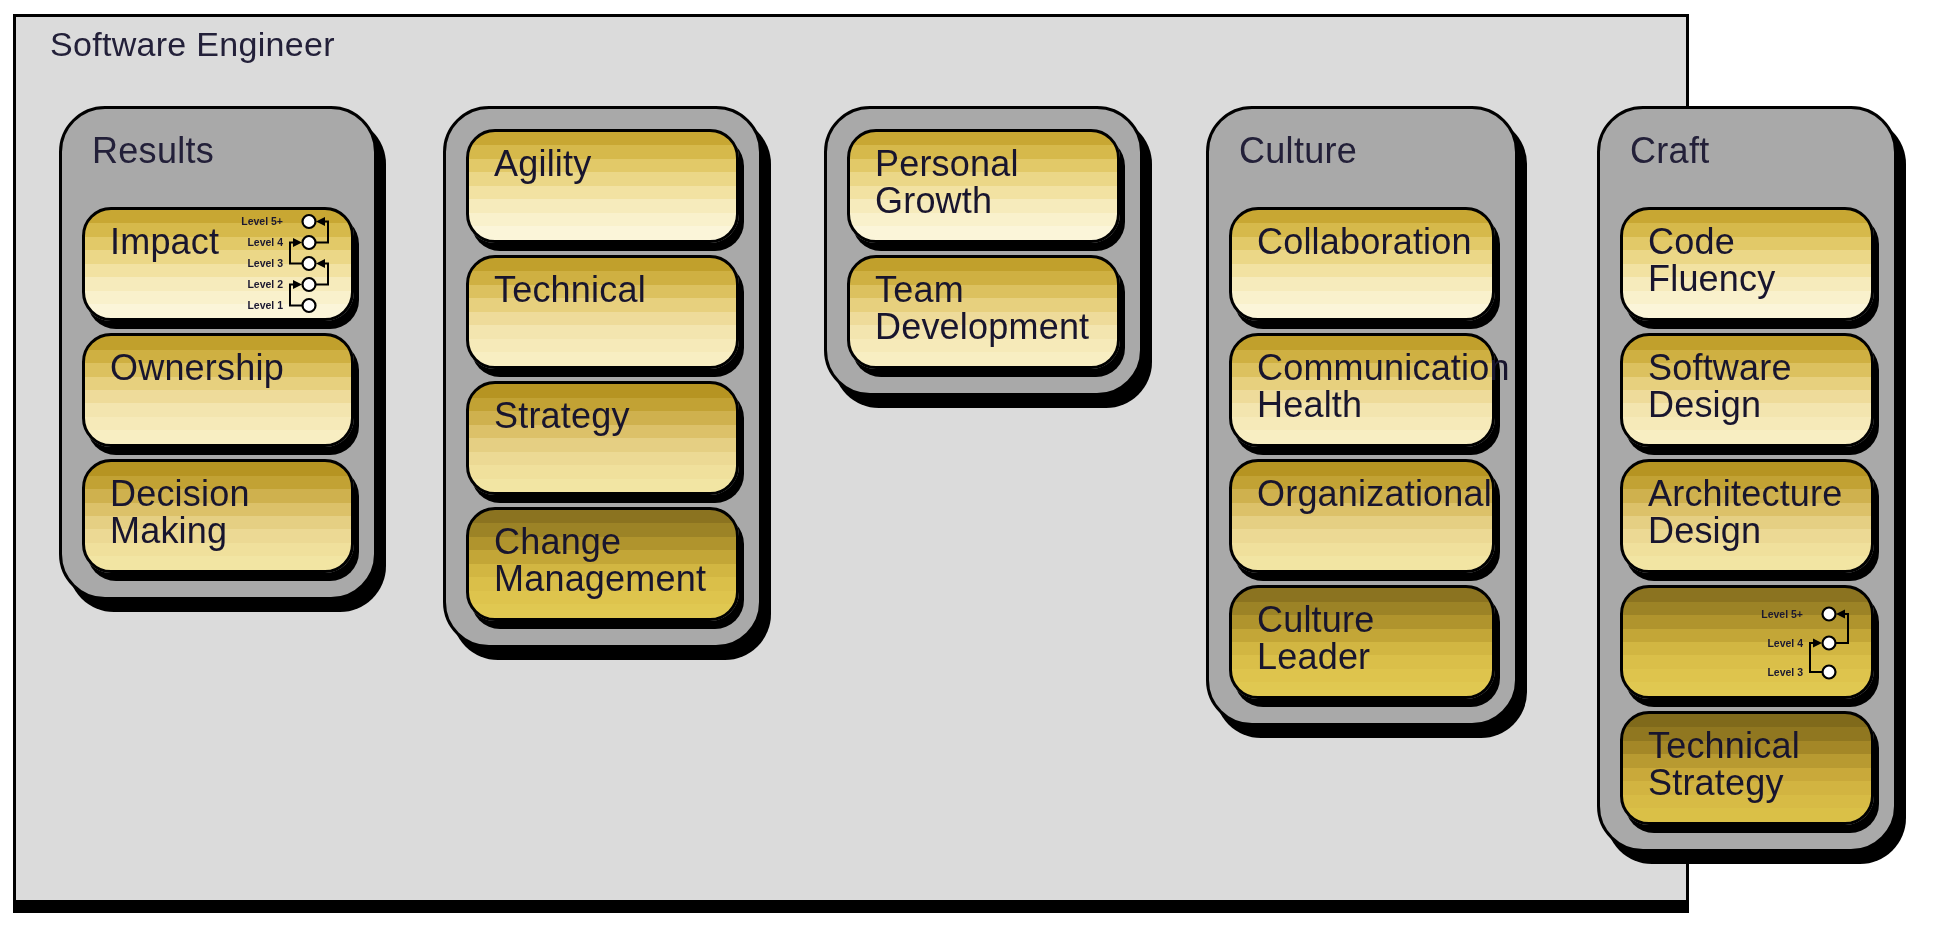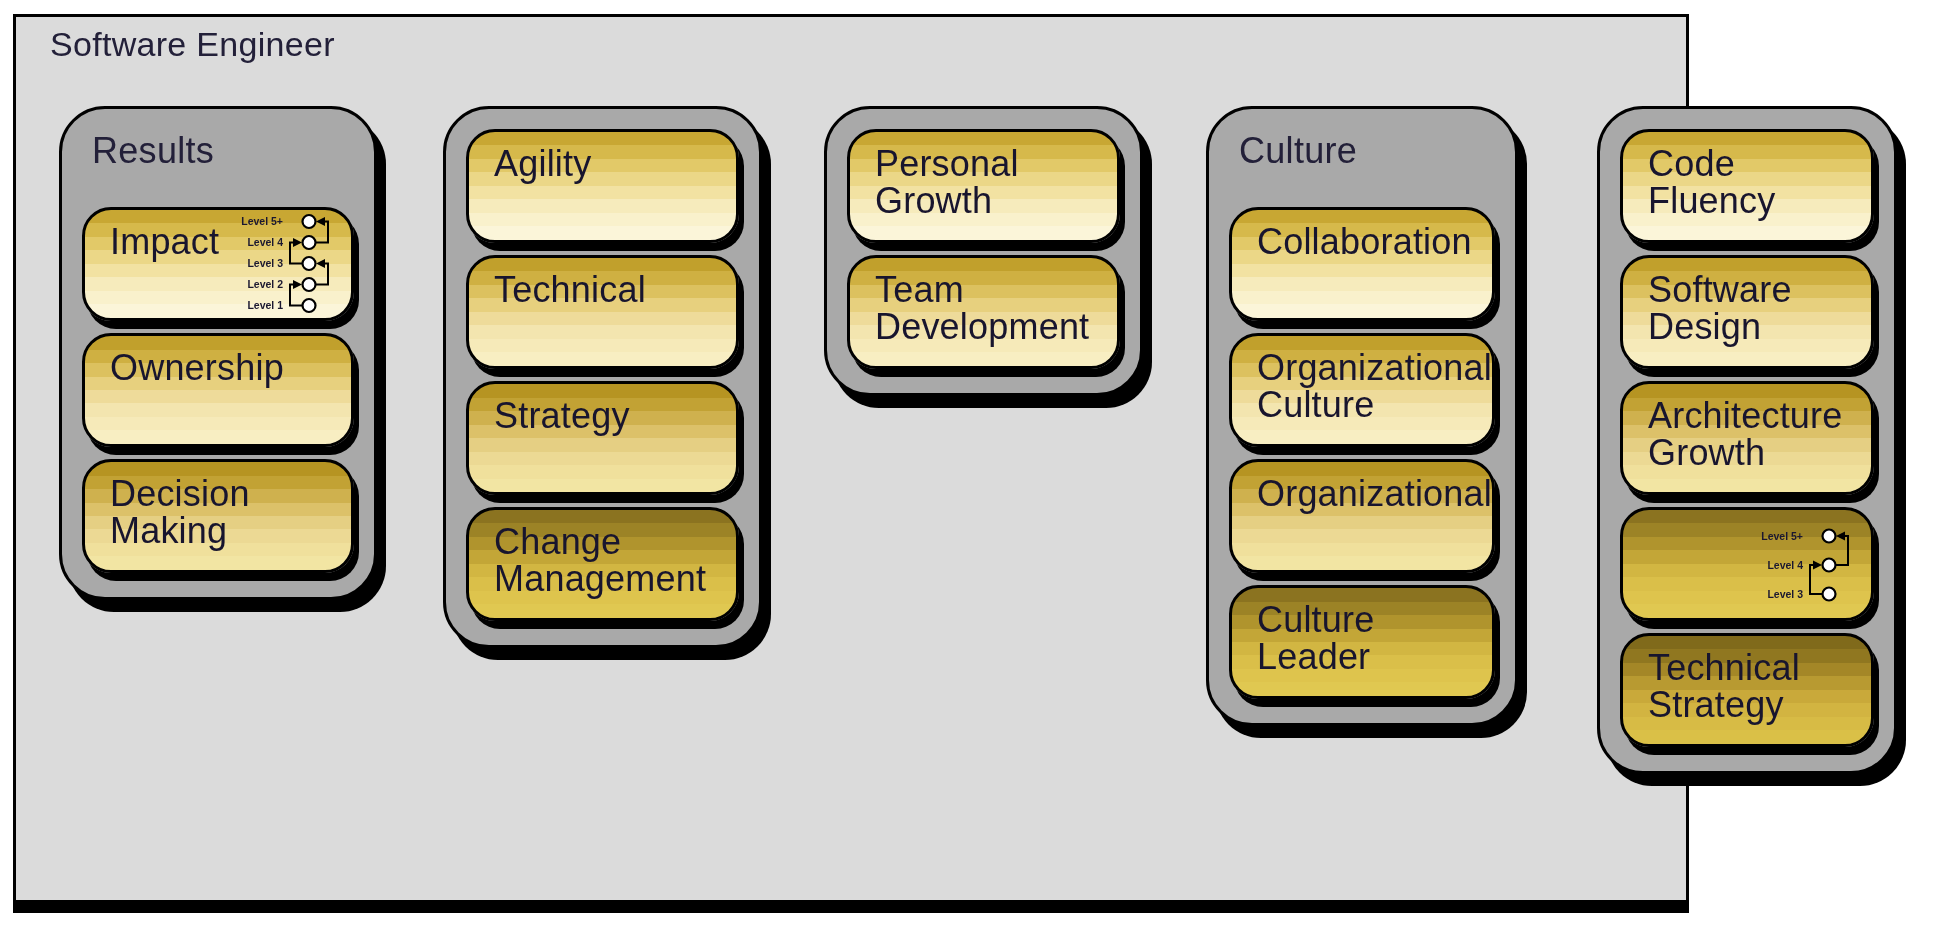--- a/index.html
+++ b/index.html
@@ -115,40 +115,41 @@
           </div>
         </div>
       </div>
       <div class="column" style="left: 1190px; width: 312px;">
         <div class="col-header">Culture</div>
         <div class="cards">
           <div class="card" style="background: linear-gradient(rgb(200, 167, 51) 0%, rgb(200, 167, 51) 12.5%, rgb(214, 185, 75) 12.5%, rgb(214, 185, 75) 25%, rgb(226, 201, 104) 25%, rgb(226, 201, 104) 37.5%, rgb(235, 215, 135) 37.5%, rgb(235, 215, 135) 50%, rgb(242, 226, 162) 50%, rgb(242, 226, 162) 62.5%, rgb(246, 235, 188) 62.5%, rgb(246, 235, 188) 75%, rgb(249, 241, 204) 75%, rgb(249, 241, 204) 87.5%, rgb(251, 245, 217) 87.5%, rgb(251, 245, 217) 100%);">
             <div class="card-label">Collaboration</div>
           </div>
           <div class="card" style="background: linear-gradient(rgb(193, 160, 44) 0%, rgb(193, 160, 44) 12.5%, rgb(207, 176, 66) 12.5%, rgb(207, 176, 66) 25%, rgb(220, 193, 95) 25%, rgb(220, 193, 95) 37.5%, rgb(231, 208, 126) 37.5%, rgb(231, 208, 126) 50%, rgb(238, 219, 154) 50%, rgb(238, 219, 154) 62.5%, rgb(243, 229, 175) 62.5%, rgb(243, 229, 175) 75%, rgb(246, 234, 185) 75%, rgb(246, 234, 185) 87.5%, rgb(248, 238, 194) 87.5%, rgb(248, 238, 194) 100%);">
-            <div class="card-label">Organizational Culture</div>
+            <div class="card-label">Communication Health</div>
           </div>
           <div class="card" style="background: linear-gradient(rgb(182, 148, 34) 0%, rgb(182, 148, 34) 12.5%, rgb(194, 162, 52) 12.5%, rgb(194, 162, 52) 25%, rgb(207, 177, 78) 25%, rgb(207, 177, 78) 37.5%, rgb(220, 193, 105) 37.5%, rgb(220, 193, 105) 50%, rgb(229, 207, 131) 50%, rgb(229, 207, 131) 62.5%, rgb(236, 217, 148) 62.5%, rgb(236, 217, 148) 75%, rgb(240, 224, 156) 75%, rgb(240, 224, 156) 87.5%, rgb(242, 229, 163) 87.5%, rgb(242, 229, 163) 100%);">
             <div class="card-label">Organizational</div>
           </div>
           <div class="card" style="background: linear-gradient(rgb(139, 115, 32) 0%, rgb(139, 115, 32) 12.5%, rgb(156, 131, 38) 12.5%, rgb(156, 131, 38) 25%, rgb(176, 148, 45) 25%, rgb(176, 148, 45) 37.5%, rgb(195, 166, 55) 37.5%, rgb(195, 166, 55) 50%, rgb(210, 182, 66) 50%, rgb(210, 182, 66) 62.5%, rgb(218, 191, 73) 62.5%, rgb(218, 191, 73) 75%, rgb(222, 196, 77) 75%, rgb(222, 196, 77) 87.5%, rgb(224, 200, 81) 87.5%, rgb(224, 200, 81) 100%);">
             <div class="card-label">Culture Leader</div>
           </div>
         </div>
       </div>
       <div class="column" style="left: 1581px; width: 300px;">
+        <div class="col-header">Craft</div>
         <div class="cards">
           <div class="card" style="background: linear-gradient(rgb(200, 167, 51) 0%, rgb(200, 167, 51) 12.5%, rgb(214, 185, 75) 12.5%, rgb(214, 185, 75) 25%, rgb(226, 201, 104) 25%, rgb(226, 201, 104) 37.5%, rgb(235, 215, 135) 37.5%, rgb(235, 215, 135) 50%, rgb(242, 226, 162) 50%, rgb(242, 226, 162) 62.5%, rgb(246, 235, 188) 62.5%, rgb(246, 235, 188) 75%, rgb(249, 241, 204) 75%, rgb(249, 241, 204) 87.5%, rgb(251, 245, 217) 87.5%, rgb(251, 245, 217) 100%);">
             <div class="card-label">Code Fluency</div>
           </div>
           <div class="card" style="background: linear-gradient(rgb(193, 160, 44) 0%, rgb(193, 160, 44) 12.5%, rgb(207, 176, 66) 12.5%, rgb(207, 176, 66) 25%, rgb(220, 193, 95) 25%, rgb(220, 193, 95) 37.5%, rgb(231, 208, 126) 37.5%, rgb(231, 208, 126) 50%, rgb(238, 219, 154) 50%, rgb(238, 219, 154) 62.5%, rgb(243, 229, 175) 62.5%, rgb(243, 229, 175) 75%, rgb(246, 234, 185) 75%, rgb(246, 234, 185) 87.5%, rgb(248, 238, 194) 87.5%, rgb(248, 238, 194) 100%);">
             <div class="card-label">Software Design</div>
           </div>
           <div class="card" style="background: linear-gradient(rgb(182, 148, 34) 0%, rgb(182, 148, 34) 12.5%, rgb(194, 162, 52) 12.5%, rgb(194, 162, 52) 25%, rgb(207, 177, 78) 25%, rgb(207, 177, 78) 37.5%, rgb(220, 193, 105) 37.5%, rgb(220, 193, 105) 50%, rgb(229, 207, 131) 50%, rgb(229, 207, 131) 62.5%, rgb(236, 217, 148) 62.5%, rgb(236, 217, 148) 75%, rgb(240, 224, 156) 75%, rgb(240, 224, 156) 87.5%, rgb(242, 229, 163) 87.5%, rgb(242, 229, 163) 100%);">
-            <div class="card-label">Architecture Growth</div>
+            <div class="card-label">Architecture Design</div>
           </div>
           <div class="card" style="background: linear-gradient(rgb(139, 115, 32) 0%, rgb(139, 115, 32) 12.5%, rgb(156, 131, 38) 12.5%, rgb(156, 131, 38) 25%, rgb(176, 148, 45) 25%, rgb(176, 148, 45) 37.5%, rgb(195, 166, 55) 37.5%, rgb(195, 166, 55) 50%, rgb(210, 182, 66) 50%, rgb(210, 182, 66) 62.5%, rgb(218, 191, 73) 62.5%, rgb(218, 191, 73) 75%, rgb(222, 196, 77) 75%, rgb(222, 196, 77) 87.5%, rgb(224, 200, 81) 87.5%, rgb(224, 200, 81) 100%);">
             <svg class="levels-svg" width="112" height="86" viewBox="0 0 112 86">
               <path d="M 75 73 H 63 V 44 H 66" fill="none" stroke="#000" stroke-width="2"></path>
               <polygon points="66,39.5 66,48.5 75,44" fill="#000"></polygon>
               <path d="M 89 44 H 101 V 15 H 98" fill="none" stroke="#000" stroke-width="2"></path>
               <polygon points="98,10.5 98,19.5 89,15" fill="#000"></polygon>
               <circle cx="82" cy="15" r="6.5" fill="#ffffff" stroke="#000" stroke-width="2.2"></circle>
               <text x="56" y="18.5" text-anchor="end">Level 5+</text>
               <circle cx="82" cy="44" r="6.5" fill="#ffffff" stroke="#000" stroke-width="2.2"></circle>

